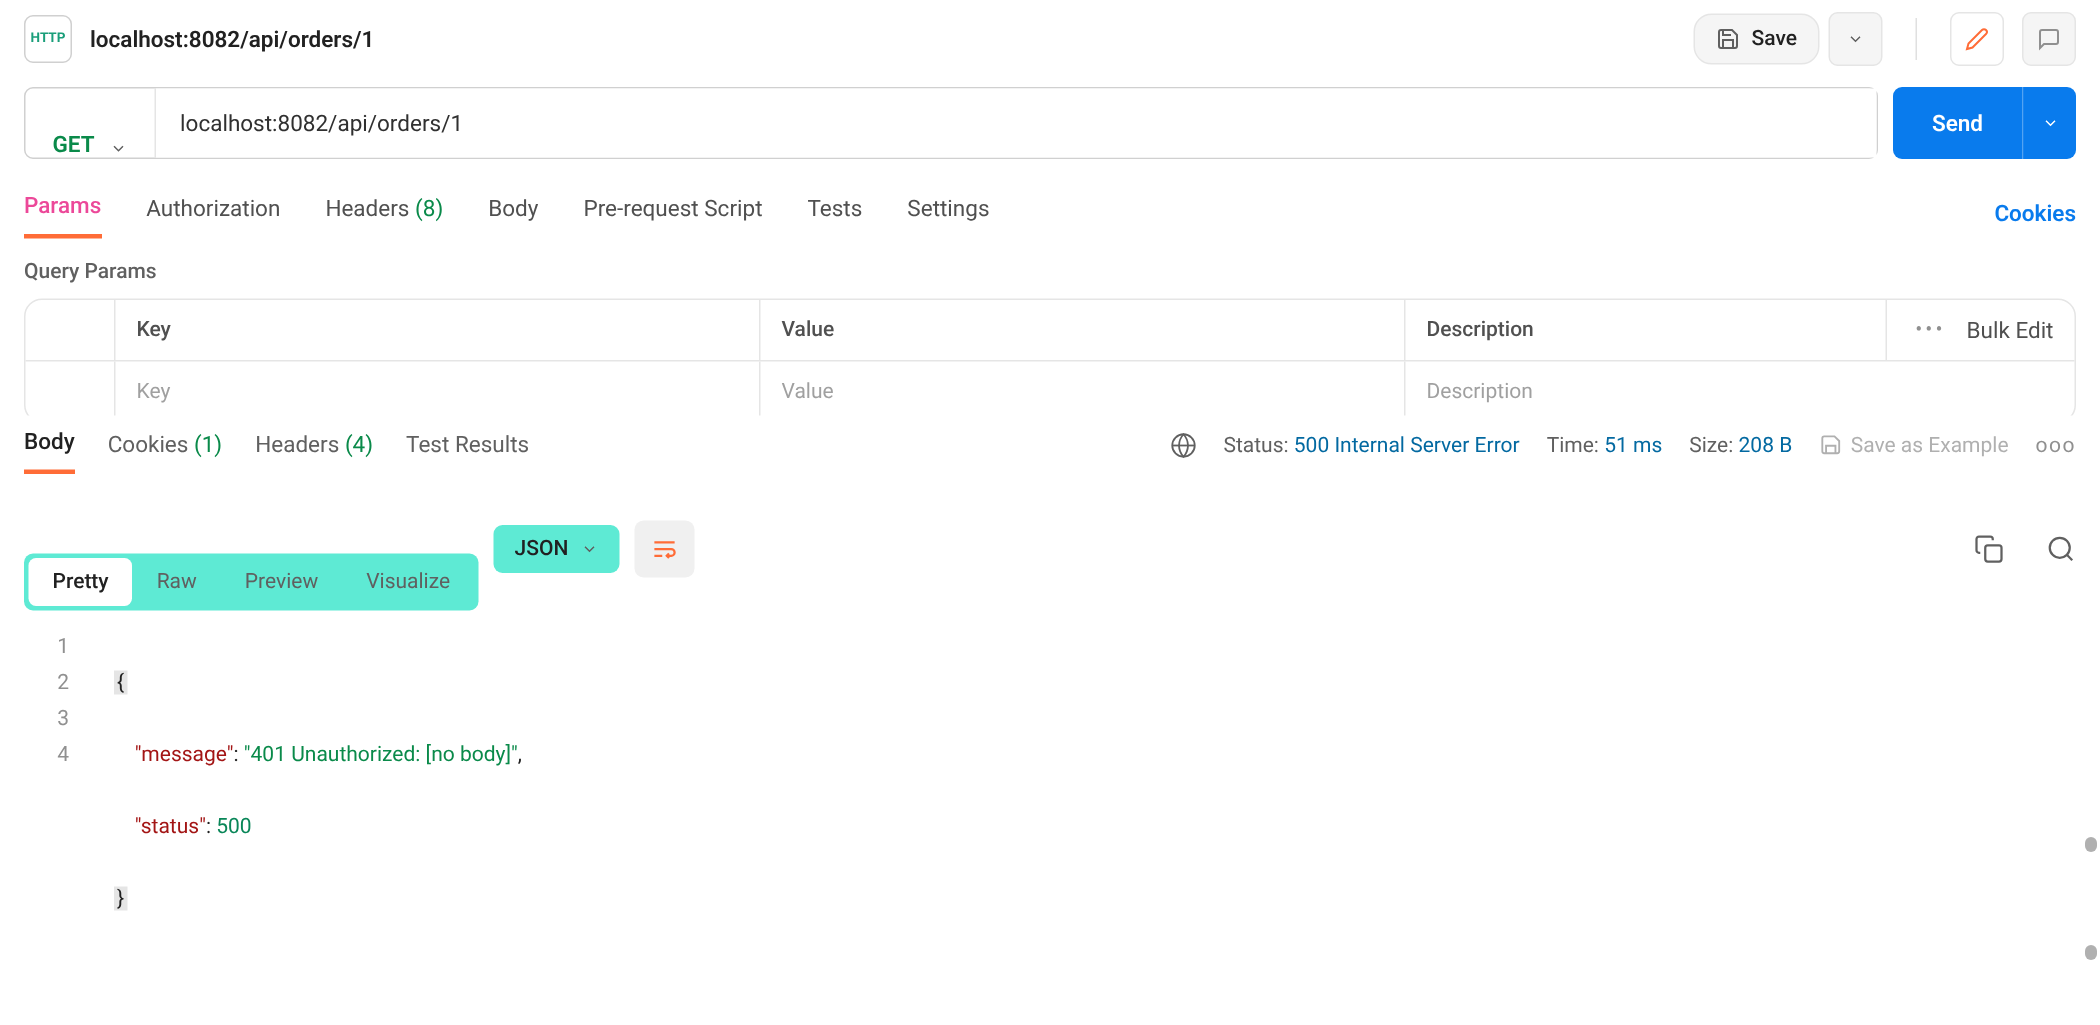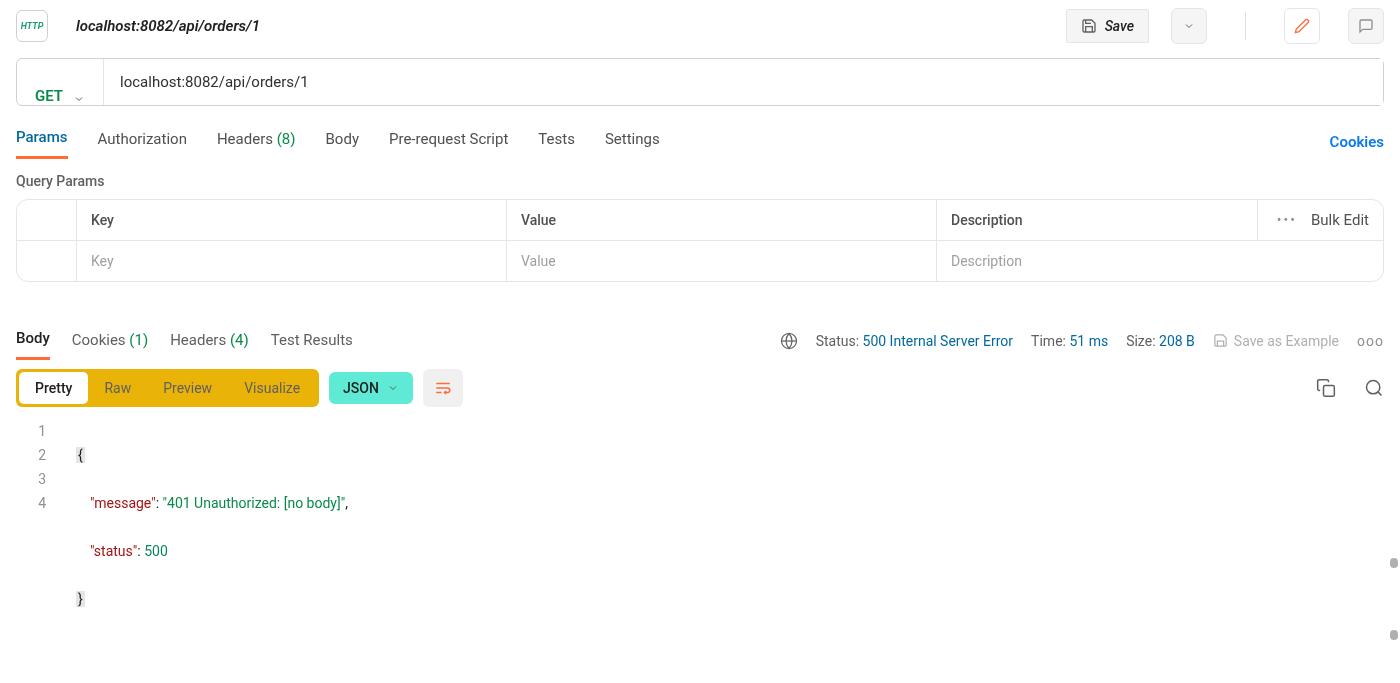--- a/index.html
+++ b/index.html
@@ -1,39 +1,39 @@
 <!DOCTYPE html>
 <html><head>
 <meta charset="utf-8">
 <style>
 * { margin:0; padding:0; box-sizing:border-box; font-family:-apple-system,BlinkMacSystemFont,"Segoe UI",Roboto,sans-serif; }
 body { background:#fff; color:#212121; font-size:14px; width:1400px; height:683px; overflow:hidden; position:relative; }
 
-.top-bar { display:flex; align-items:center; padding:8px 16px; gap:28px;font-style:italic; }
+.top-bar { display:flex; align-items:center; padding:8px 16px; gap:12px; }
 .http-icon { width:32px; height:32px; border:1px solid #d0d0d0; border-radius:6px; display:flex; align-items:center; justify-content:center; color:#1a9e7a; font-size:9px; font-weight:700; }
 .tab-title { font-weight:600; font-size:15px; }
 .spacer { flex:1; }
-.save-btn { display:flex; align-items:center; gap:8px; background:#f5f5f5; border:1px solid #e5e5e5; border-radius:2px; padding:8px 14px; cursor:pointer; font-size:14px; font-weight:500; }
+.save-btn { display:flex; align-items:center; gap:8px; background:#f5f5f5; border:1px solid #e5e5e5; border-radius:12px; padding:8px 14px; cursor:pointer; font-size:14px; font-weight:500; }
 .save-drop { width:36px; height:36px; background:#f5f5f5; border:1px solid #e5e5e5; border-radius:6px; display:flex; align-items:center; justify-content:center; cursor:pointer; margin-left:-6px; }
 .vdiv { width:1px; height:28px; background:#e0e0e0; margin:0 10px; }
 .icon-btn { width:36px; height:36px; border:1px solid #e5e5e5; border-radius:6px; display:flex; align-items:center; justify-content:center; cursor:pointer; background:#fff; }
 .icon-btn.orange svg { stroke:#ff6c37; }
 .icon-btn.grey { background:#f5f5f5; }
 
 .req-row { display:flex; gap:10px; padding:0 16px; margin-top:6px; }
 .req-box { flex:1; display:flex; border:1px solid #d0d0d0; border-radius:6px; height:48px; }
 .method { display:flex; align-items:flex-end; gap:10px; padding:0 18px; border-right:1px solid #e5e5e5; color:#0a8a4a; font-weight:600; font-size:15px; cursor:pointer; }
 .url-input { flex:1; border:none; outline:none; padding:0 16px; font-size:15px; color:#303030; }
 .send-wrap { display:flex; }
 .send-btn { background:#097bed; color:#fff; border:none; padding:0 26px; font-size:15px; font-weight:600; border-radius:6px 0 0 6px; cursor:pointer; }
 .send-drop { background:#097bed; width:36px; border-radius:0 6px 6px 0; display:flex; align-items:center; justify-content:center; cursor:pointer; border-left:1px solid rgba(255,255,255,0.3); }
 
 .req-tabs { display:flex; align-items:center; padding:0 16px; margin-top:18px; gap:30px; font-size:15px; }
 .rtab { cursor:pointer; padding:4px 0 10px 0; color:#505050; }
-.rtab.active { color:#0369a1; font-weight:500; border-bottom:3px solid #ff6c37; }
+.rtab.active { color:#ec4899; font-weight:500; border-bottom:3px solid #ff6c37; }
 .rtab .count { color:#0a8a4a; }
 .cookies-link { margin-left:auto; color:#097bed; font-weight:600; cursor:pointer; }
 
 .section-label { padding:14px 16px 10px 16px; color:#606060; font-size:14px; font-weight:500; }
 .qp-table { margin:0 16px; border:1px solid #e5e5e5; border-radius:12px; }
 .qp-row { display:flex; border-bottom:1px solid #e5e5e5; }
 .qp-row:last-child { border-bottom:none; }
 .qp-check { width:60px; border-right:1px solid #e5e5e5; }
 .qp-cell { padding:12px 14px; border-right:1px solid #e5e5e5; }
 .qp-cell.key { width:430px; }
@@ -48,21 +48,21 @@
 .resp-area { position:absolute; bottom:0; left:0; right:0; background:#fff; }
 .resp-tabs { display:flex; align-items:center; padding:0 16px; gap:22px; font-size:15px; border-bottom:1px solid transparent; }
 .resp-tab { cursor:pointer; padding:8px 0 10px; color:#606060; }
 .resp-tab.active { color:#212121; font-weight:500; border-bottom:3px solid #ff6c37; }
 .resp-tab .count { color:#0a8a4a; }
 .resp-meta { margin-left:auto; display:flex; align-items:center; gap:18px; color:#606060; font-size:14px; }
 .resp-meta .val { color:#0369a1; }
 .save-example { color:#b0b0b0; display:flex; align-items:center; gap:6px; cursor:pointer; }
 
 .view-row { display:flex; align-items:center; gap:10px; padding:8px 16px; }
-.view-tabs { display:flex; background:#eab308; border-radius:6px; padding:3px; }
+.view-tabs { display:flex; background:#5eead4; border-radius:6px; padding:3px;margin-top:44px; }
 .view-tab { padding:8px 16px; border-radius:5px; cursor:pointer; font-size:14px; color:#606060; }
 .view-tab.active { background:#fff; color:#212121; font-weight:500; }
 .type-sel { display:flex; align-items:center; gap:8px; background:#5eead4; border-radius:6px; padding:8px 14px; cursor:pointer; font-size:14px; font-weight:500; }
 .wrap-btn { width:40px; height:38px; background:#f0f0f0; border-radius:6px; display:flex; align-items:center; justify-content:center; cursor:pointer; }
 .view-spacer { flex:1; }
 .vicon { width:20px; height:20px; cursor:pointer; color:#606060; margin-left:18px; }
 
 .code-area { display:flex; font-family:"SF Mono",Menlo,Consolas,monospace; font-size:14px; line-height:24px; padding:4px 16px 24px 16px; position:relative; }
 .gutter { width:60px; text-align:right; color:#909090; padding-right:30px; }
 .code { flex:1; white-space:pre; position:relative; }
@@ -110,20 +110,28 @@
 <div class="req-row">
   <div class="req-box">
     <div class="method">
       <span>GET</span>
       <svg width="12" height="12" viewBox="0 0 24 24" fill="none" stroke="#606060" stroke-width="2">
           <polyline points="6 9 12 15 18 9"></polyline>
         </svg>
     </div>
     <input class="url-input" value="localhost:8082/api/orders/1" style="">
   </div>
+  <div class="send-wrap">
+    <button class="send-btn">Send</button>
+    <div class="send-drop">
+      <svg width="12" height="12" viewBox="0 0 24 24" fill="none" stroke="#fff" stroke-width="2">
+          <polyline points="6 9 12 15 18 9"></polyline>
+        </svg>
+    </div>
+  </div>
 </div>
 
 <div class="req-tabs">
   <div class="rtab active">Params</div>
   <div class="rtab">Authorization</div>
   <div class="rtab">
     <span>Headers</span>
     <span class="count">(8)</span>
   </div>
   <div class="rtab">Body</div>

